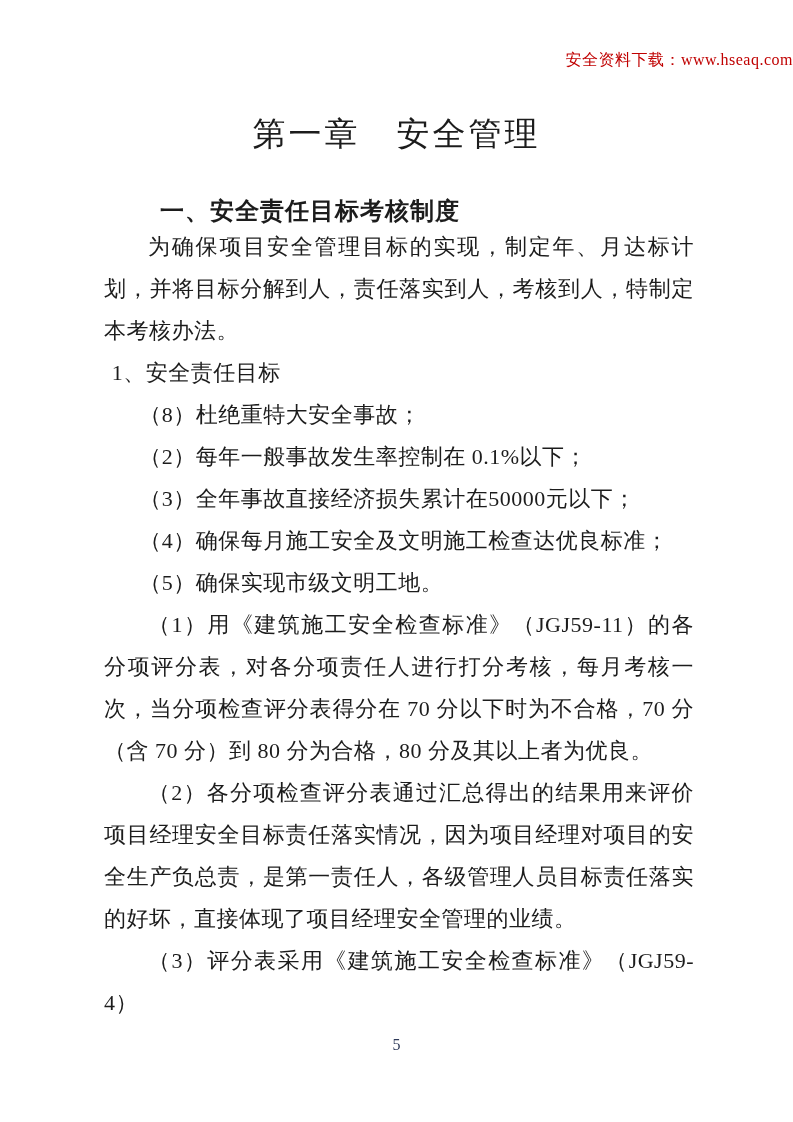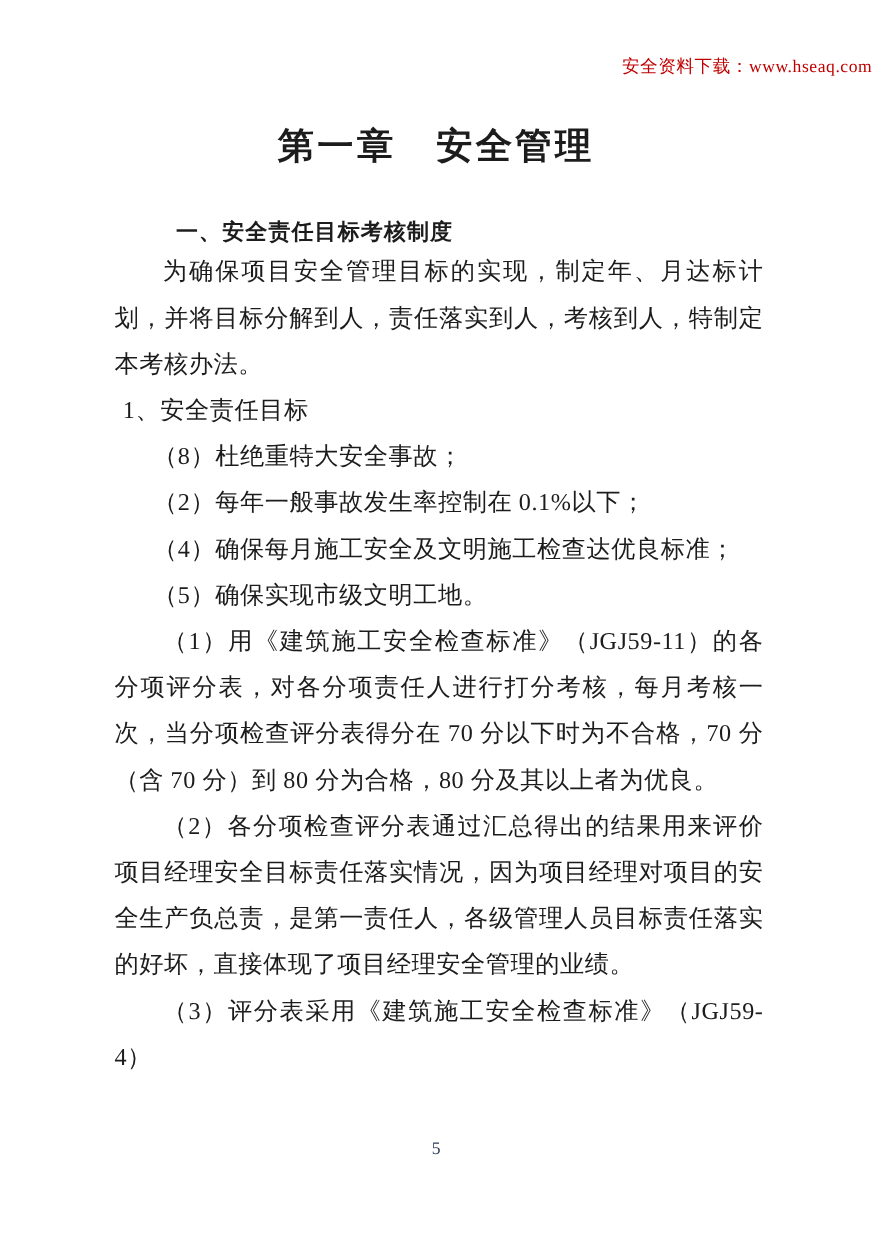--- a/index.html
+++ b/index.html
@@ -24,33 +24,33 @@
   }
   .doc-header .notice { font-family: "Liberation Serif", "DejaVu Serif", serif; }
   .doc-header .url { font-family: "Liberation Serif", serif; }
   .doc-title {
     position: absolute;
     top: 112px;
     left: 0;
     width: 100%;
     text-align: center;
     font-size: 33px;
-    font-weight: bold;
+    font-weight: normal;
     letter-spacing: 3px;
     line-height: 44px;
   }
   .content {
     position: absolute;
     top: 196px;
     left: 104px;
     width: 590px;
   }
   .section-heading {
     margin: 0;
-    font-size: 20px;
+    font-size: 24px;
     font-weight: bold;
     line-height: 30px;
     text-indent: 56px;
     letter-spacing: 1px;
   }
   .content p {
     margin: 0;
     font-size: 22px;
     line-height: 42px;
     text-align: justify;
@@ -79,20 +79,21 @@
   </div>
 
   <div class="doc-title">第一章　安全管理</div>
 
   <div class="content">
     <h2 class="section-heading">一、安全责任目标考核制度</h2>
     <p class="para">为确保项目安全管理目标的实现，制定年、月达标计划，并将目标分解到人，责任落实到人，考核到人，特制定本考核办法。</p>
     <p class="num-heading">1、安全责任目标</p>
     <p class="item">（8）杜绝重特大安全事故；</p>
     <p class="item">（2）每年一般事故发生率控制在 0.1%以下；</p>
+    <p class="item">（3）全年事故直接经济损失累计在50000元以下；</p>
     <p class="item">（4）确保每月施工安全及文明施工检查达优良标准；</p>
     <p class="item">（5）确保实现市级文明工地。</p>
     <p class="para">（1）用《建筑施工安全检查标准》（JGJ59-11）的各分项评分表，对各分项责任人进行打分考核，每月考核一次，当分项检查评分表得分在 70 分以下时为不合格，70 分（含 70 分）到 80 分为合格，80 分及其以上者为优良。</p>
     <p class="para">（2）各分项检查评分表通过汇总得出的结果用来评价项目经理安全目标责任落实情况，因为项目经理对项目的安全生产负总责，是第一责任人，各级管理人员目标责任落实的好坏，直接体现了项目经理安全管理的业绩。</p>
     <p class="para">（3）评分表采用《建筑施工安全检查标准》（JGJ59-4）</p>
   </div>
 
   <div class="page-footer">5</div>
 
 </div>

